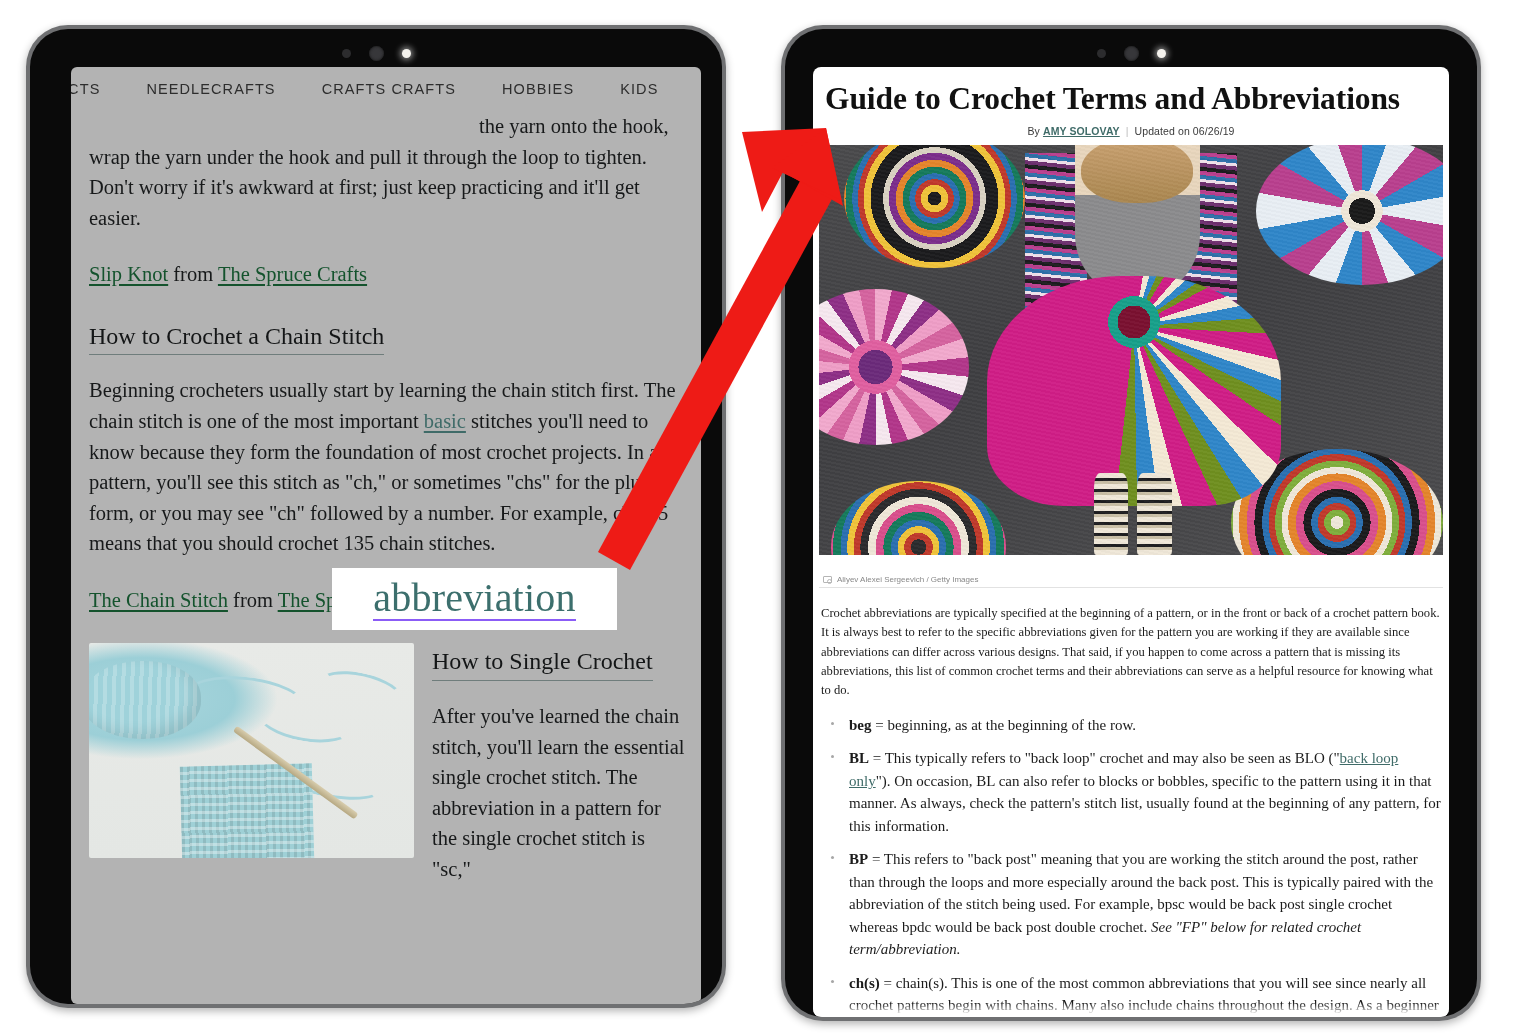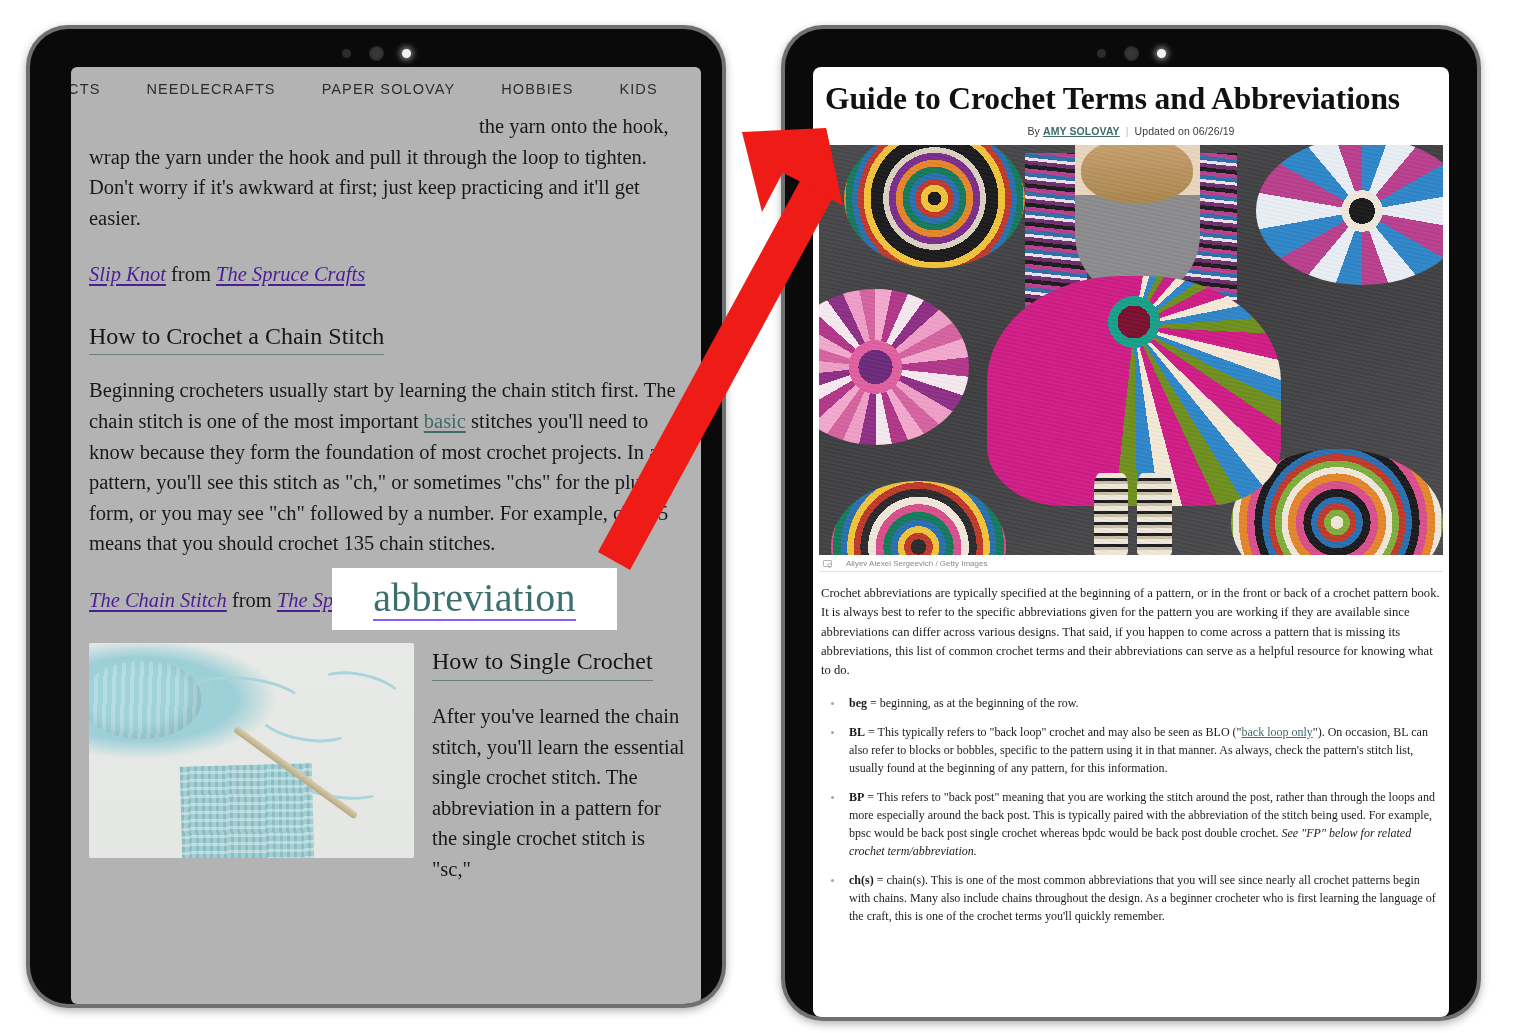--- a/index.html
+++ b/index.html
@@ -73,24 +73,23 @@
   }
   .art-body {
     padding: 0 16px 0 18px;
     color: #17191a;
     font-size: 20.5px;
     line-height: 1.49;
   }
   .art-body p { margin: 0 0 26px 0; text-align: left; }
   .p-first { text-indent: 390px; }
   .art-link {
-    color: #4c1d95;
+    color: #14532d;
     text-decoration: underline;
     text-underline-offset: 3px;
-    font-style: italic;
   }
   .art-h2 {
     font-size: 24px;
     font-weight: 400;
     color: #141617;
     margin: 6px 0 20px 0;
     border-bottom: 1px solid #6f7d7c;
     padding-bottom: 4px;
     display: inline-block;
     line-height: 1.2;
@@ -275,27 +274,27 @@
         #d01d86 124deg 134deg, #f4e9d5 134deg 141deg, #2f86c9 141deg 148deg, #6f8f1f 148deg 155deg,
         #d01d86 155deg 165deg, #f4e9d5 165deg 172deg, #2f86c9 172deg 179deg, #6f8f1f 179deg 186deg,
         #d01d86 186deg 360deg);
   }
   .boot { position:absolute; bottom:0; width:5.5%; height:20%;
           background: repeating-linear-gradient(0deg,#efe7d8 0 5px,#c9bfa6 5px 8px,#1d1d1f 8px 11px);
           border-radius: 18% 18% 6% 6%; }
   .boot-l { left: 44%; }
   .boot-r { left: 51%; }
   .caption-bar {
-    margin: 0 6px;
+    margin: 16px 6px;
     padding: 4px 0 3px 4px;
     font-family: "Liberation Sans", sans-serif;
     font-size: 8px;
     color: #888;
     border-bottom: 1px solid #e2e2e2;
-    display: flex; align-items: center; gap: 14px;
+    display: flex; align-items: center; gap: 5px;
   }
   .cam-glyph {
     display:inline-block; width:9px; height:7px;
     border:1px solid #b5b5b5; border-radius:1px;
     position: relative;
   }
   .cam-glyph::after{
     content:""; position:absolute; left:2.5px; top:1.5px;
     width:3px; height:3px; border:1px solid #b5b5b5; border-radius:50%;
   }
@@ -309,21 +308,21 @@
   .r-h2 {
     font-size: 20.5px;
     font-weight: 400;
     margin: 16px 0 7px 0;
     color: #111;
     line-height: 1.15;
   }
   .r-list { list-style: none; margin: 10px 0 0 0; padding: 0; }
   .r-list li {
     position: relative;
-    font-size: 12px;
+    font-size: 15px;
     line-height: 1.5;
     margin-bottom: 11px;
     padding-left: 28px;
   }
   .r-list li::before {
     content: "";
     position: absolute;
     left: 10px; top: 8px;
     width: 3px; height: 3px;
     border-radius: 50%;
@@ -358,21 +357,21 @@
         <span class="sensor-small"></span>
         <span class="sensor-cam"></span>
         <span class="sensor-led"></span>
       </div>
 
       <div class="screen" id="screen-left">
 
         <nav class="nav-bar">
           <span>JECTS</span>
           <span>NEEDLECRAFTS</span>
-          <span>PAPER SOLOVAY</span>
+          <span>CRAFTS CRAFTS</span>
           <span>HOBBIES</span>
           <span>KIDS</span>
         </nav>
 
         <div class="art-body">
 
           <p class="p-first">the yarn onto the hook, wrap the yarn under the hook and pull it through the loop to tighten. Don't worry if it's awkward at first; just keep practicing and it'll get easier.</p>
 
           <p>
             <span class="art-link">Slip Knot</span><span> from </span><span class="art-link">The Spruce Crafts</span>

